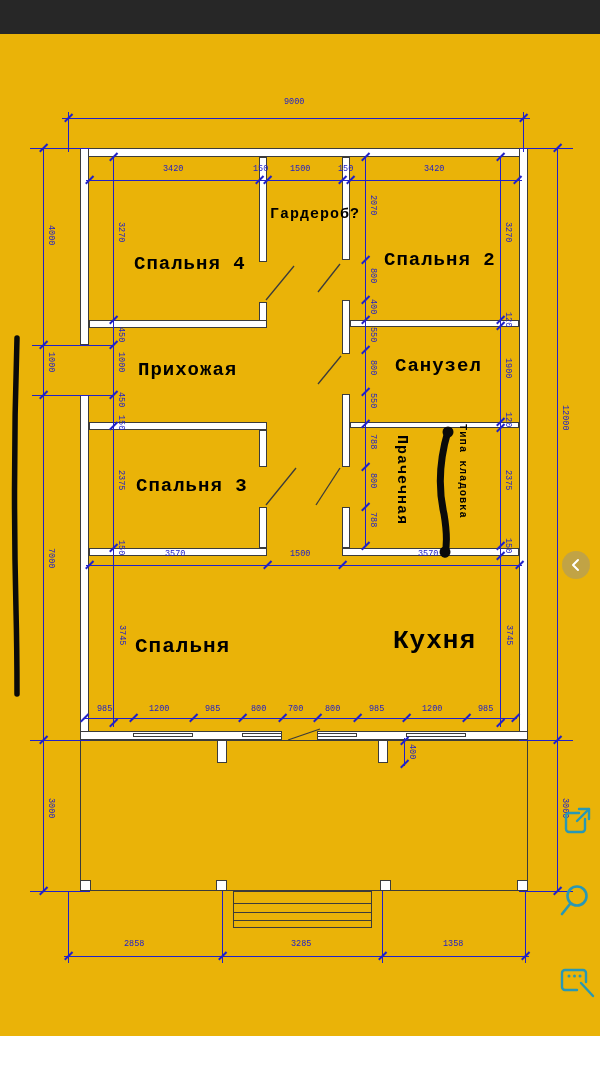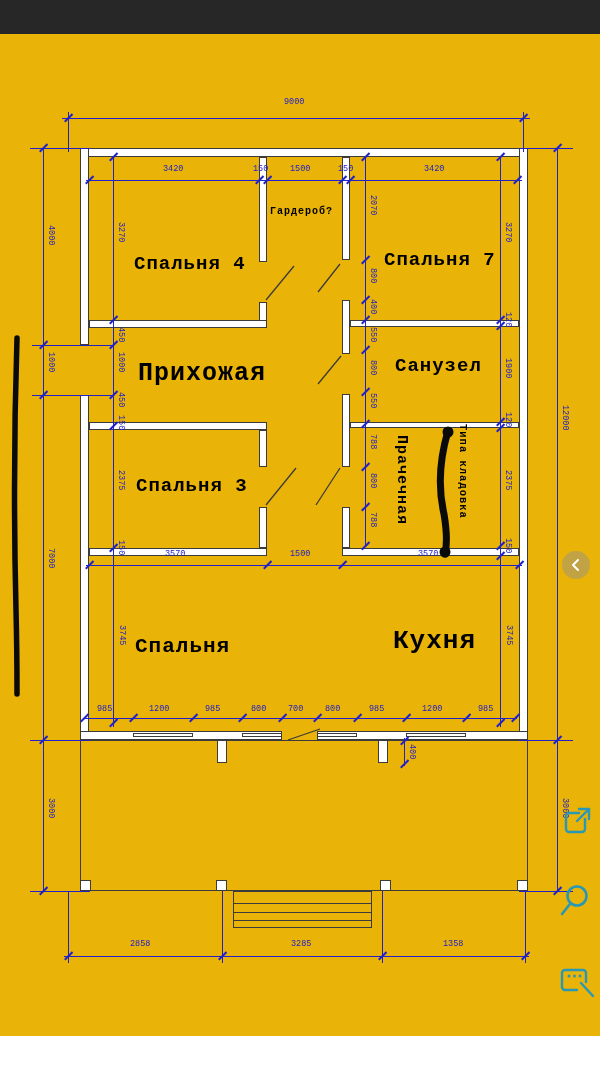--- a/index.html
+++ b/index.html
@@ -162,21 +162,21 @@
       <div class="dim" style="left: 418px; top: 550px;">3570</div>
       <div class="dim" style="left: 97px; top: 705px;">985</div>
       <div class="dim" style="left: 149px; top: 705px;">1200</div>
       <div class="dim" style="left: 205px; top: 705px;">985</div>
       <div class="dim" style="left: 251px; top: 705px;">800</div>
       <div class="dim" style="left: 288px; top: 705px;">700</div>
       <div class="dim" style="left: 325px; top: 705px;">800</div>
       <div class="dim" style="left: 369px; top: 705px;">985</div>
       <div class="dim" style="left: 422px; top: 705px;">1200</div>
       <div class="dim" style="left: 478px; top: 705px;">985</div>
-      <div class="dim" style="left: 130px; top: 940px;">2858</div>
+      <div class="dim" style="left: 124px; top: 940px;">2858</div>
       <div class="dim" style="left: 291px; top: 940px;">3285</div>
       <div class="dim" style="left: 443px; top: 940px;">1358</div>
       <div class="dim vdim" style="left: 46px; top: 225px;">4000</div>
       <div class="dim vdim" style="left: 46px; top: 352px;">1000</div>
       <div class="dim vdim" style="left: 46px; top: 548px;">7000</div>
       <div class="dim vdim" style="left: 46px; top: 798px;">3000</div>
       <div class="dim vdim" style="left: 116px; top: 222px;">3270</div>
       <div class="dim vdim" style="left: 116px; top: 327px;">450</div>
       <div class="dim vdim" style="left: 116px; top: 352px;">1000</div>
       <div class="dim vdim" style="left: 116px; top: 392px;">450</div>
@@ -197,23 +197,23 @@
       <div class="dim vdim" style="left: 503px; top: 312px;">120</div>
       <div class="dim vdim" style="left: 503px; top: 358px;">1900</div>
       <div class="dim vdim" style="left: 503px; top: 412px;">120</div>
       <div class="dim vdim" style="left: 503px; top: 470px;">2375</div>
       <div class="dim vdim" style="left: 503px; top: 538px;">150</div>
       <div class="dim vdim" style="left: 504px; top: 625px;">3745</div>
       <div class="dim vdim" style="left: 560px; top: 405px;">12000</div>
       <div class="dim vdim" style="left: 560px; top: 798px;">3000</div>
       <div class="dim vdim" style="left: 407px; top: 744px;">400</div>
       <div class="room" style="left: 134px; top: 255px; font-size: 19px;">Спальня 4</div>
-      <div class="room" style="left: 384px; top: 251px; font-size: 19px;">Спальня 7</div>
-      <div class="room" style="left: 270px; top: 207px; font-size: 10px;">Гардероб?</div>
-      <div class="room" style="left: 138px; top: 361px; font-size: 25px;">Прихожая</div>
+      <div class="room" style="left: 384px; top: 251px; font-size: 19px;">Спальня 2</div>
+      <div class="room" style="left: 270px; top: 207px; font-size: 15px;">Гардероб?</div>
+      <div class="room" style="left: 138px; top: 361px; font-size: 19px;">Прихожая</div>
       <div class="room" style="left: 395px; top: 357px; font-size: 19px;">Санузел</div>
       <div class="room" style="left: 136px; top: 477px; font-size: 19px;">Спальня 3</div>
       <div class="room vroom" style="left: 394px; top: 435px; font-size: 15px;">Прачечная</div>
       <div class="room vroom" style="left: 457px; top: 424px; font-size: 10.5px;">Типа кладовка</div>
       <div class="room" style="left: 135px; top: 636px; font-size: 21px;">Спальня</div>
       <div class="room" style="left: 393px; top: 628px; font-size: 26px;">Кухня</div>
     </div>
 
   <svg class="overlay" width="600" height="1066" viewBox="0 0 600 1066">
 

